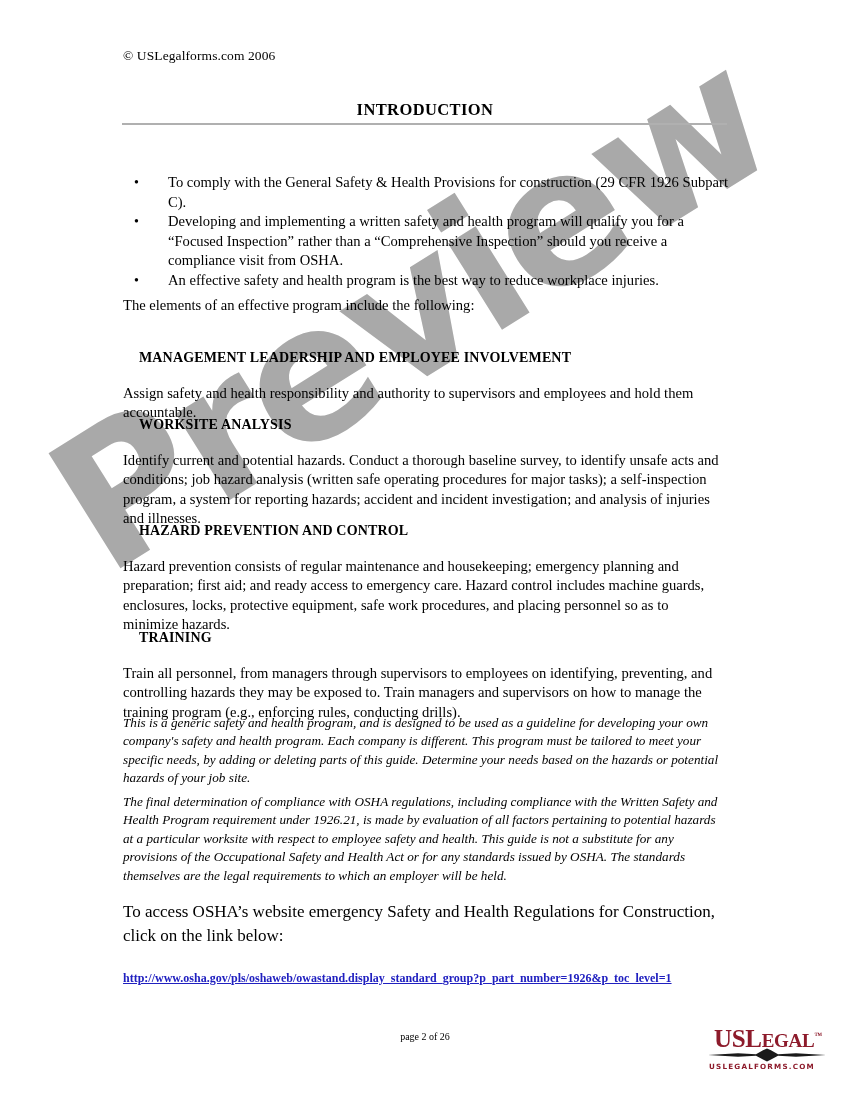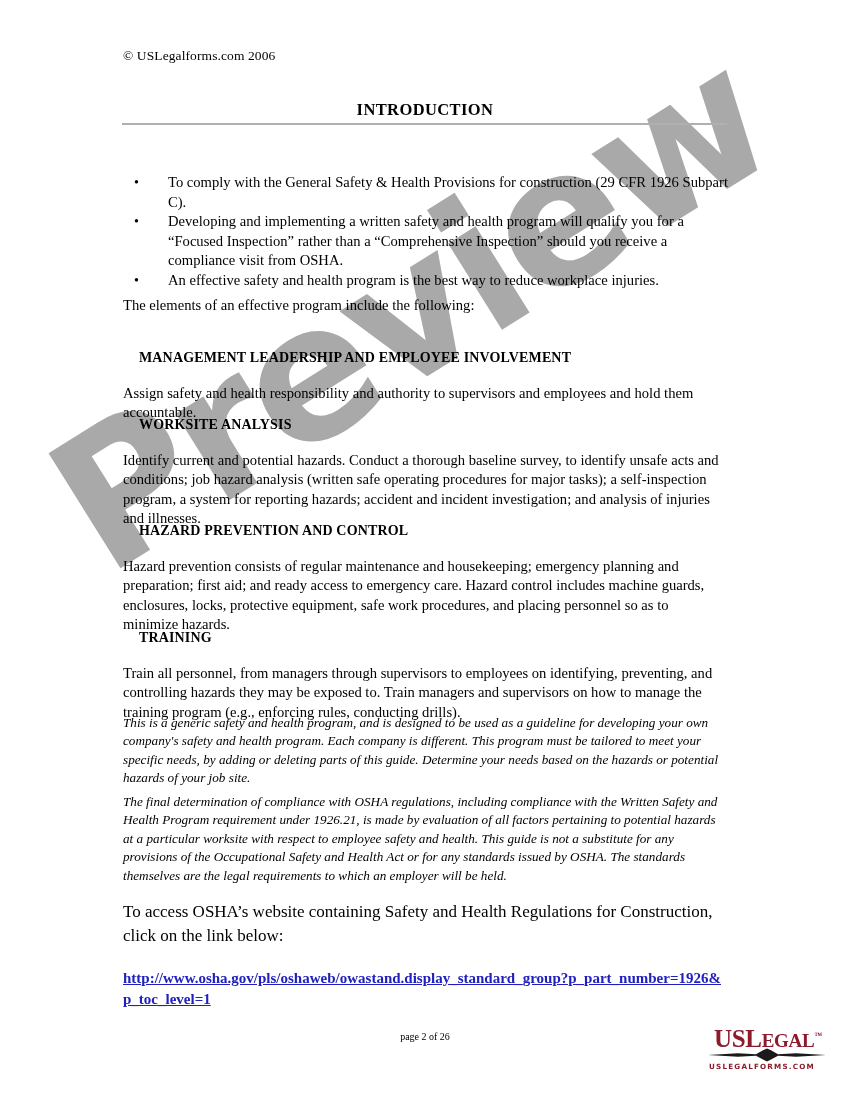--- a/index.html
+++ b/index.html
@@ -170,21 +170,21 @@
     width: 600px;
     font-size: 17px;
     line-height: 23.5px;
   }
 
   .link-block {
     position: absolute;
     left: 123px;
     top: 968px;
     width: 600px;
-    font-size: 15px;
+    font-size: 12px;
     font-weight: 700;
     line-height: 21px;
     color: #2020c0;
     text-decoration: underline;
     word-break: break-all;
     cursor: pointer;
   }
 
   .page-number {
     position: absolute;
@@ -295,21 +295,21 @@
     </div>
 
     <div class="section sec-training">
       <h2>TRAINING</h2>
       <p>Train all personnel, from managers through supervisors to employees on identifying, preventing, and controlling hazards they may be exposed to. Train managers and supervisors on how to manage the training program (e.g., enforcing rules, conducting drills).</p>
     </div>
 
     <div class="disclaimer disc-1">This is a generic safety and health program, and is designed to be used as a guideline for developing your own company's safety and health program. Each company is different. This program must be tailored to meet your specific needs, by adding or deleting parts of this guide. Determine your needs based on the hazards or potential hazards of your job site.</div>
     <div class="disclaimer disc-2">The final determination of compliance with OSHA regulations, including compliance with the Written Safety and Health Program requirement under 1926.21, is made by evaluation of all factors pertaining to potential hazards at a particular worksite with respect to employee safety and health. This guide is not a substitute for any provisions of the Occupational Safety and Health Act or for any standards issued by OSHA. The standards themselves are the legal requirements to which an employer will be held.</div>
 
-    <div class="access-note">To access OSHA’s website containing Safety and Health Regulations for Construction, click on the link below:</div>
+    <div class="access-note">To access OSHA’s website emergency Safety and Health Regulations for Construction, click on the link below:</div>
 
     <a class="link-block" href="#">http://www.osha.gov/pls/oshaweb/owastand.display_standard_group?p_part_number=1926&amp;p_toc_level=1</a>
 
     <div class="page-number">page 2 of 26</div>
 
     <div class="logo">
       <div class="logo-wordmark"><span>US</span><span>L</span><span class="small-caps">EGAL</span><span class="logo-tm">™</span></div>
       <svg class="logo-wing" viewBox="0 0 118 14">
         <path d="M0 7 L30 5.2 L48 6.2 L55 2.2 L59 0.6 L63 2.2 L70 6.2 L88 5.2 L118 7 L88 8.8 L70 7.8 L63 11.4 L59 13.4 L55 11.4 L48 7.8 L30 8.8 Z" fill="#1a1a1a"></path>
         <ellipse cx="59" cy="7" rx="4.6" ry="5.2" fill="#1a1a1a"></ellipse>

